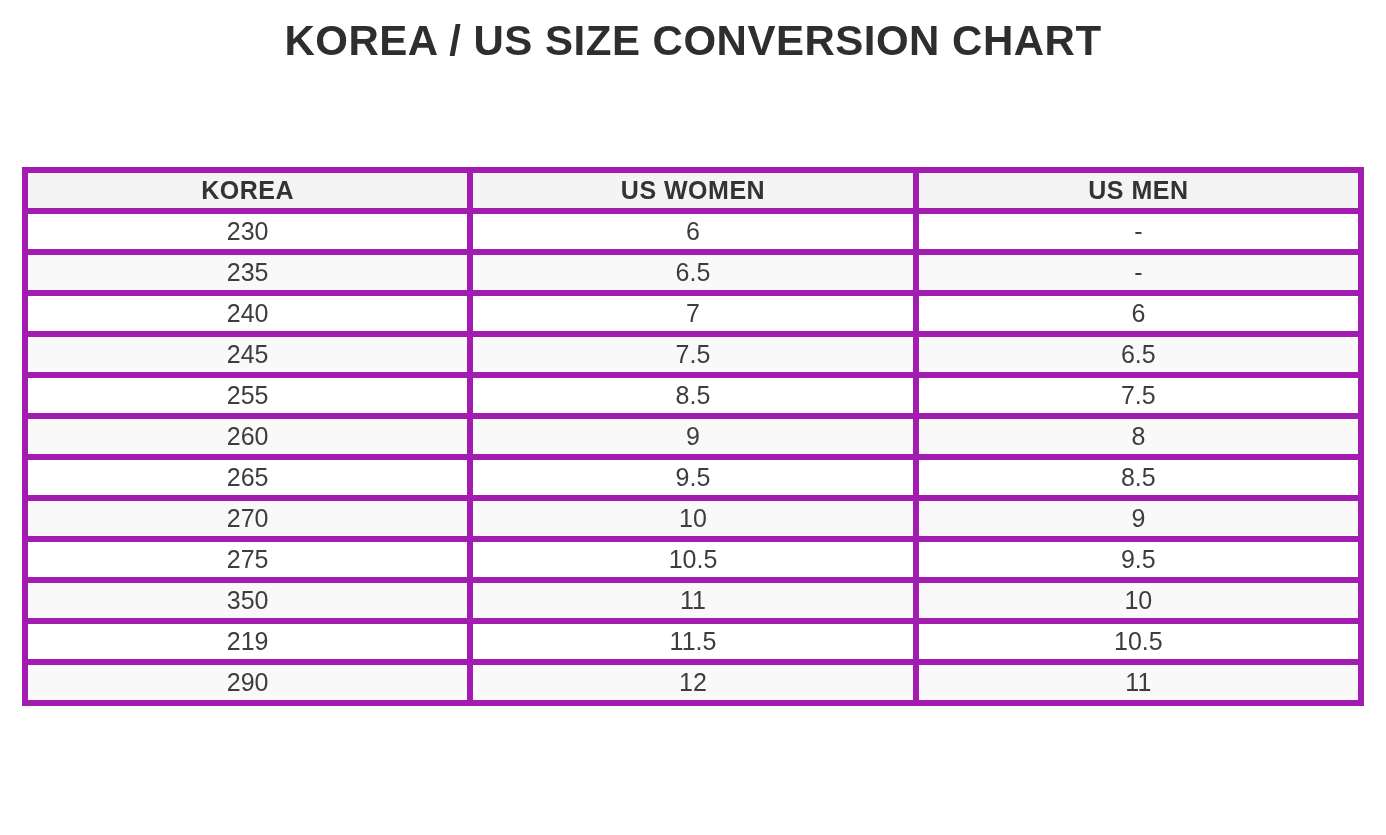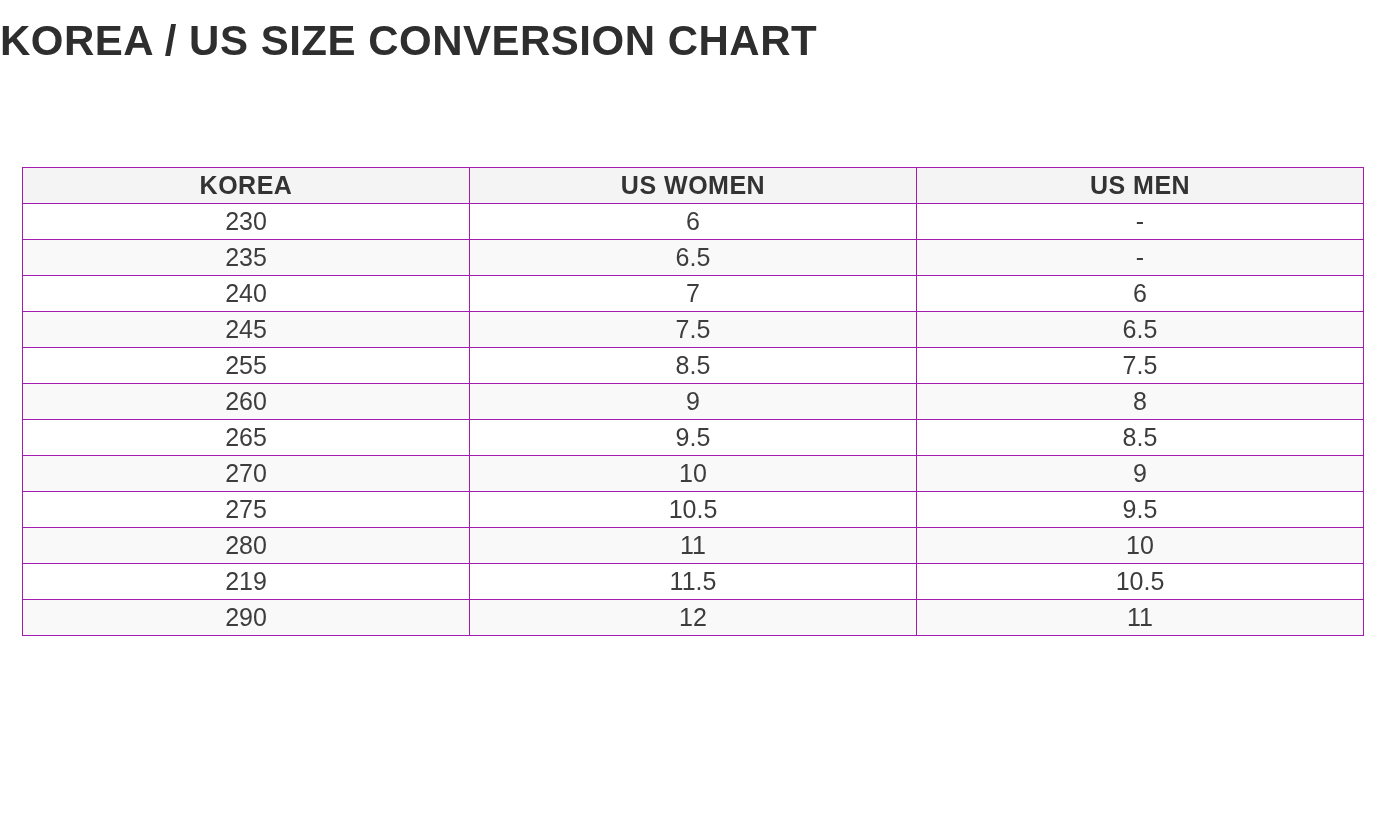--- a/index.html
+++ b/index.html
@@ -7,36 +7,36 @@
     margin: 0;
     padding: 0;
     background: #ffffff;
     width: 1386px;
     height: 835px;
     font-family: "Liberation Sans", "DejaVu Sans", sans-serif;
     overflow: hidden;
   }
   .page-title {
     margin: 20px 0 0 0;
-    text-align: left;
+    text-align: center;
     font-size: 42px;
     line-height: 42px;
     font-weight: 700;
     letter-spacing: 0.5px;
     color: #2e2e2e;
   }
   table.size-table {
     border-collapse: collapse;
     table-layout: fixed;
     margin: 105px 22px 0 22px;
     width: 1342px;
   }
   table.size-table th,
   table.size-table td {
-    border: 1px solid #a21caf;
+    border: 6px solid #a21caf;
     height: 35px;
     padding: 0;
     text-align: center;
     vertical-align: middle;
     font-size: 25px;
     line-height: 35px;
   }
   table.size-table th {
     background: #f4f4f4;
     font-weight: 700;
@@ -103,21 +103,21 @@
         <td>270</td>
         <td>10</td>
         <td>9</td>
       </tr>
       <tr>
         <td>275</td>
         <td>10.5</td>
         <td>9.5</td>
       </tr>
       <tr>
-        <td>280</td>
+        <td>350</td>
         <td>11</td>
         <td>10</td>
       </tr>
       <tr>
         <td>219</td>
         <td>11.5</td>
         <td>10.5</td>
       </tr>
       <tr>
         <td>290</td>

